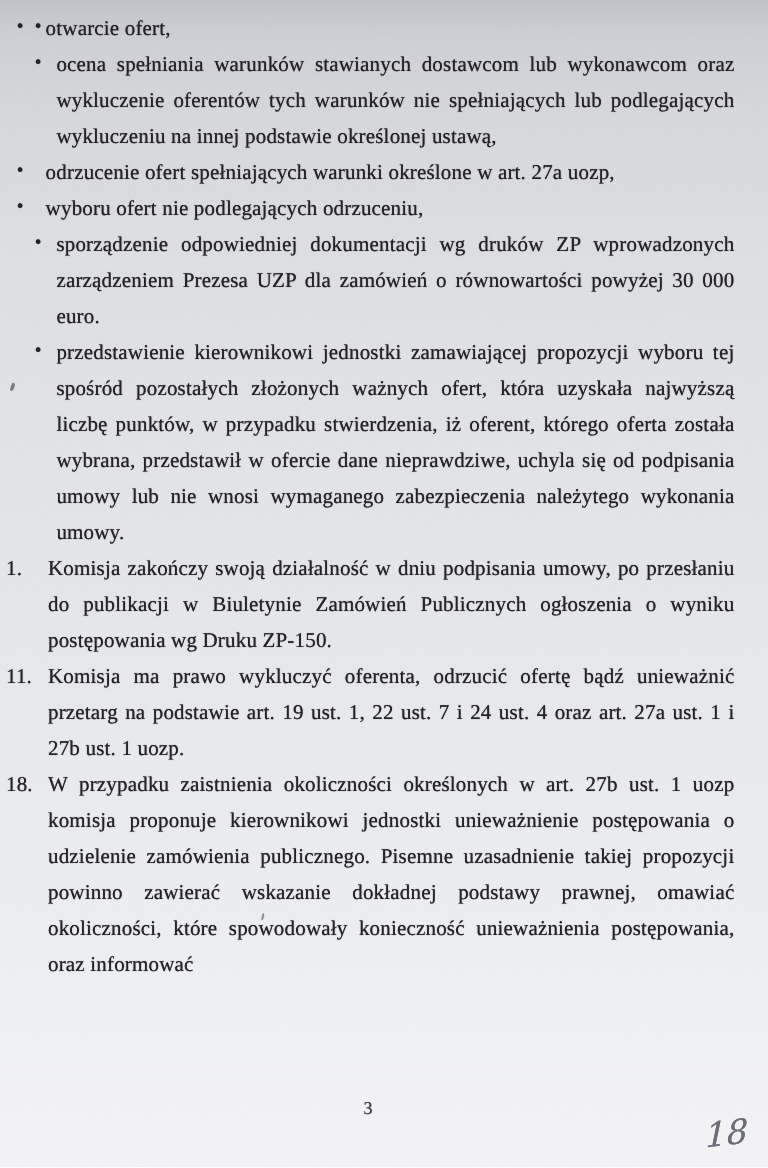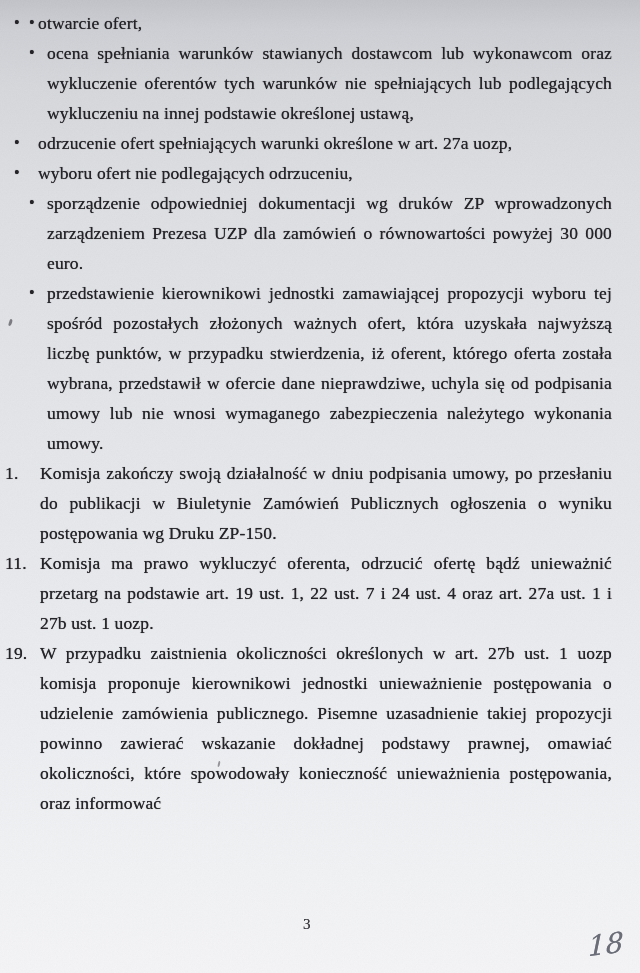--- a/index.html
+++ b/index.html
@@ -150,21 +150,21 @@
       <span class="num">1.</span>
       <span class="txt">Komisja zakończy swoją działalność w dniu podpisania umowy, po przesłaniu do publikacji w Biuletynie Zamówień Publicznych ogłoszenia o wyniku postępowania wg Druku ZP-150.</span>
     </div>
 
     <div class="item numbered">
       <span class="num">11.</span>
       <span class="txt">Komisja ma prawo wykluczyć oferenta, odrzucić ofertę bądź unieważnić przetarg na podstawie art. 19 ust. 1, 22 ust. 7 i 24 ust. 4 oraz art. 27a ust. 1 i 27b ust. 1 uozp.</span>
     </div>
 
     <div class="item numbered">
-      <span class="num">19.</span>
+      <span class="num">18.</span>
       <span class="txt">W przypadku zaistnienia okoliczności określonych w art. 27b ust. 1 uozp komisja proponuje kierownikowi jednostki unieważnienie postępowania o udzielenie zamówienia publicznego. Pisemne uzasadnienie takiej propozycji powinno zawierać wskazanie dokładnej podstawy prawnej, omawiać okoliczności, które spowodowały konieczność unieważnienia postępowania, oraz informować</span>
     </div>
 
   </div>
 
   <span class="artifact artifact-1"></span>
   <span class="artifact artifact-2"></span>
 
   <span class="footer-pagenum">3</span>
   <span class="handwritten">18</span>

